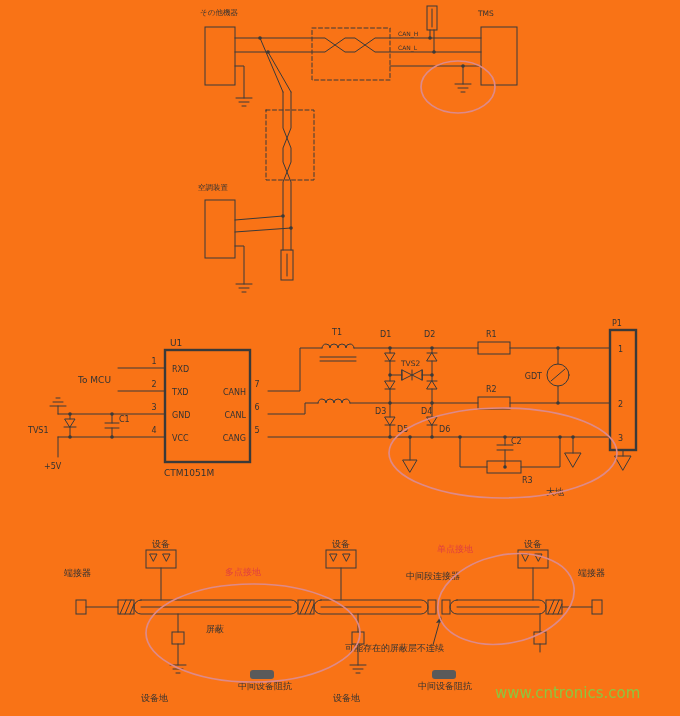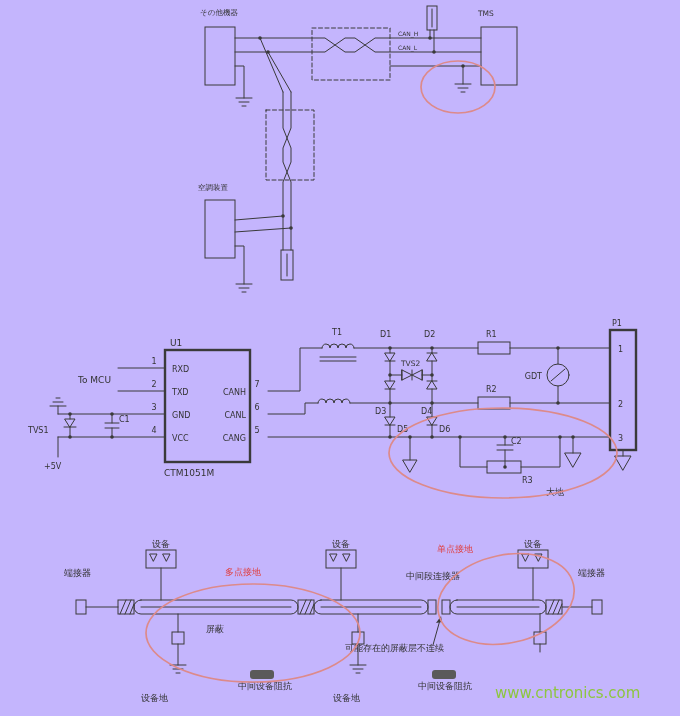--- a/index.html
+++ b/index.html
@@ -1,16 +1,16 @@
 <!DOCTYPE html>
 <html><head>
 <meta charset="utf-8">
 <style>
   html,body{margin:0;padding:0;background:#fff;}
-  .page{position:relative;width:680px;height:716px;background:#c4b5fd;overflow:hidden;}
+  .page{position:relative;width:680px;height:716px;background:#f97316;overflow:hidden;}
   svg{display:block;}
   svg text{font-family:"DejaVu Sans",sans-serif;fill:#333;}
   .w{stroke:#3a3a3a;fill:none;stroke-width:1;stroke-linecap:round;}
   .thick{stroke-width:2.4;}
   .dash{stroke-dasharray:4 2.5;}
   .hl{stroke:#dd8a8a;fill:none;stroke-width:1.7;}
   .dot{fill:#3a3a3a;stroke:none;}
   .blk{fill:#5a5a5a;stroke:none;}
   .t6{font-size:6px;}
   .t7{font-size:7.5px;}

